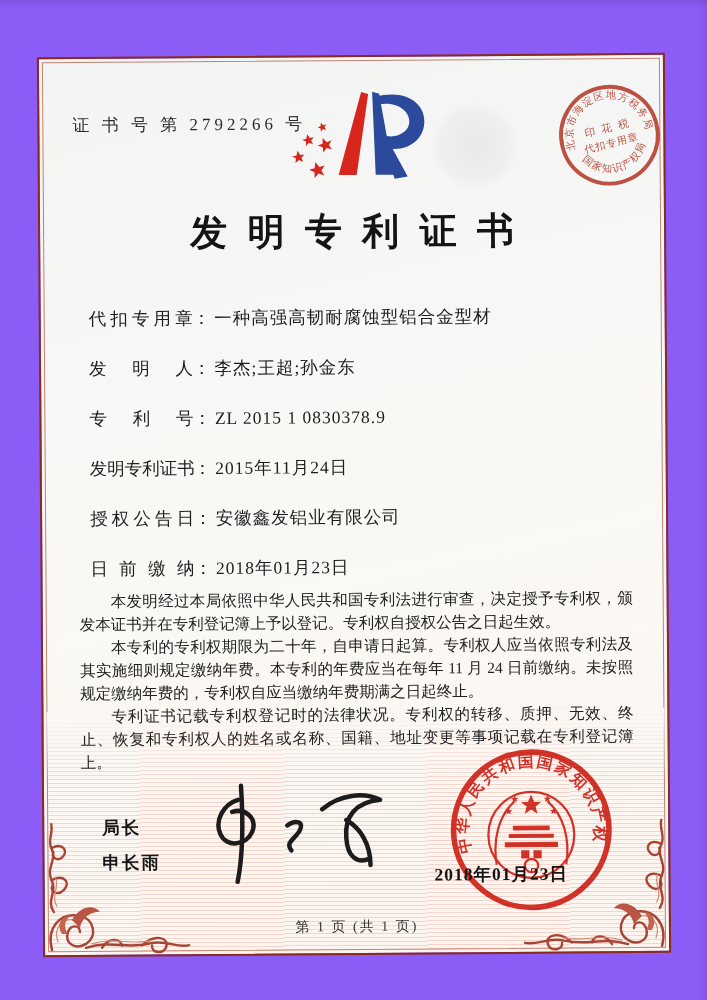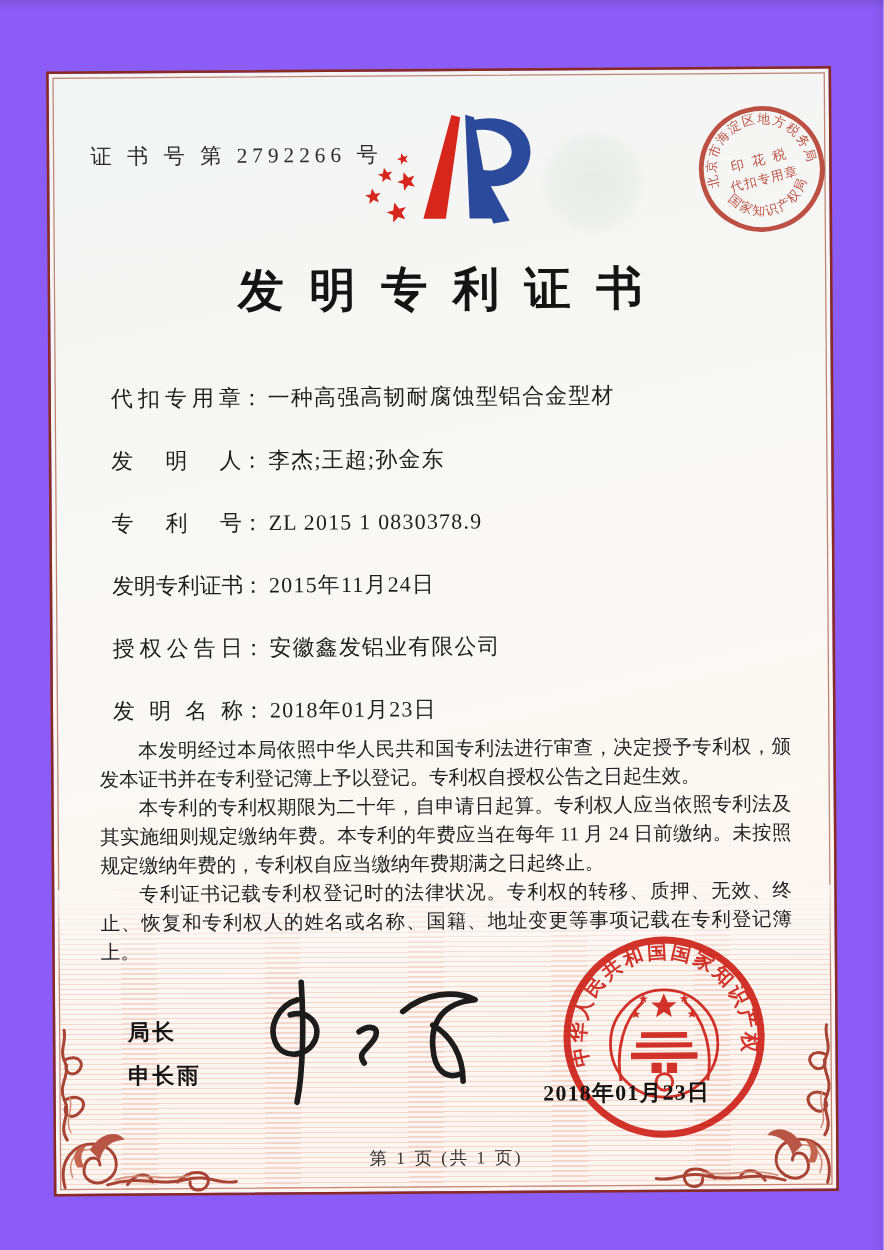--- a/index.html
+++ b/index.html
@@ -43,21 +43,21 @@
   .field{height:50px;font-size:17.5px;color:#1d1d1d;white-space:nowrap;}
   .f-label{display:inline-block;width:104px;text-align:justify;text-align-last:justify;}
   .f-colon{display:inline-block;margin-right:4px;}
   .f-value{letter-spacing:1px;}
 
   .paras{position:absolute;left:37px;right:34px;top:531px;font-size:15.5px;
         line-height:23px;color:#222;text-align:justify;}
   .paras p{margin:0;text-indent:2em;}
 
   .signoff{position:absolute;left:58px;top:752px;z-index:3;
-        font-family:Liberation Mono, monospace;font-weight:600;
+        font-family:Liberation Serif, serif;font-weight:600;
         font-size:17.5px;color:#161616;letter-spacing:2px;line-height:35px;}
 
   .signature{position:absolute;left:148px;top:722px;width:220px;height:115px;z-index:4;}
 
   
   .seal{position:absolute;left:395px;top:682px;width:184px;height:184px;z-index:2;
         mix-blend-mode:multiply;opacity:.93;}
   .seal text{font-family:"Liberation Serif","DejaVu Serif",serif;fill:#d2251c;font-weight:600;}
   .seal-date{position:absolute;left:390px;top:806px;z-index:5;font-size:17.5px;font-weight:700;
         color:#141414;letter-spacing:1px;}
@@ -163,21 +163,21 @@
       <div class="field">
         <span class="f-label">专利号</span><span class="f-colon">：</span><span class="f-value">ZL 2015 1 0830378.9</span>
       </div>
       <div class="field">
         <span class="f-label">发明专利证书</span><span class="f-colon">：</span><span class="f-value">2015年11月24日</span>
       </div>
       <div class="field">
         <span class="f-label">授权公告日</span><span class="f-colon">：</span><span class="f-value">安徽鑫发铝业有限公司</span>
       </div>
       <div class="field">
-        <span class="f-label">发明名称</span><span class="f-colon">：</span><span class="f-value">2018年01月23日</span>
+        <span class="f-label">日前缴纳</span><span class="f-colon">：</span><span class="f-value">2018年01月23日</span>
       </div>
     </div>
 
     <div class="paras">
       <p>本发明经过本局依照中华人民共和国专利法进行审查，决定授予专利权，颁发本证书并在专利登记簿上予以登记。专利权自授权公告之日起生效。</p>
       <p>本专利的专利权期限为二十年，自申请日起算。专利权人应当依照专利法及其实施细则规定缴纳年费。本专利的年费应当在每年 11 月 24 日前缴纳。未按照规定缴纳年费的，专利权自应当缴纳年费期满之日起终止。</p>
       <p>专利证书记载专利权登记时的法律状况。专利权的转移、质押、无效、终止、恢复和专利权人的姓名或名称、国籍、地址变更等事项记载在专利登记簿上。</p>
     </div>
 
     <div class="signoff">

